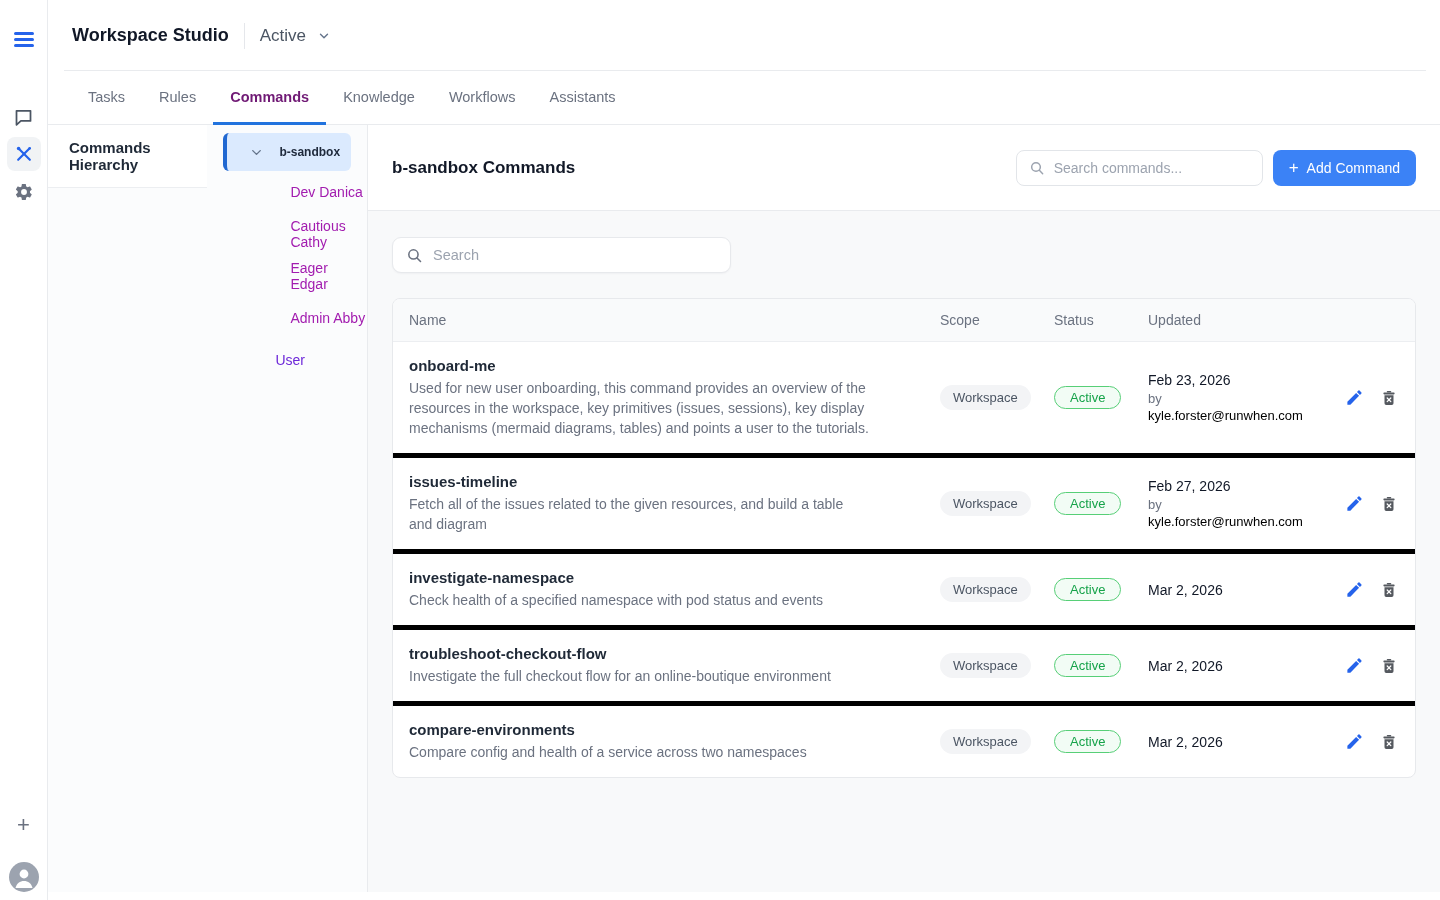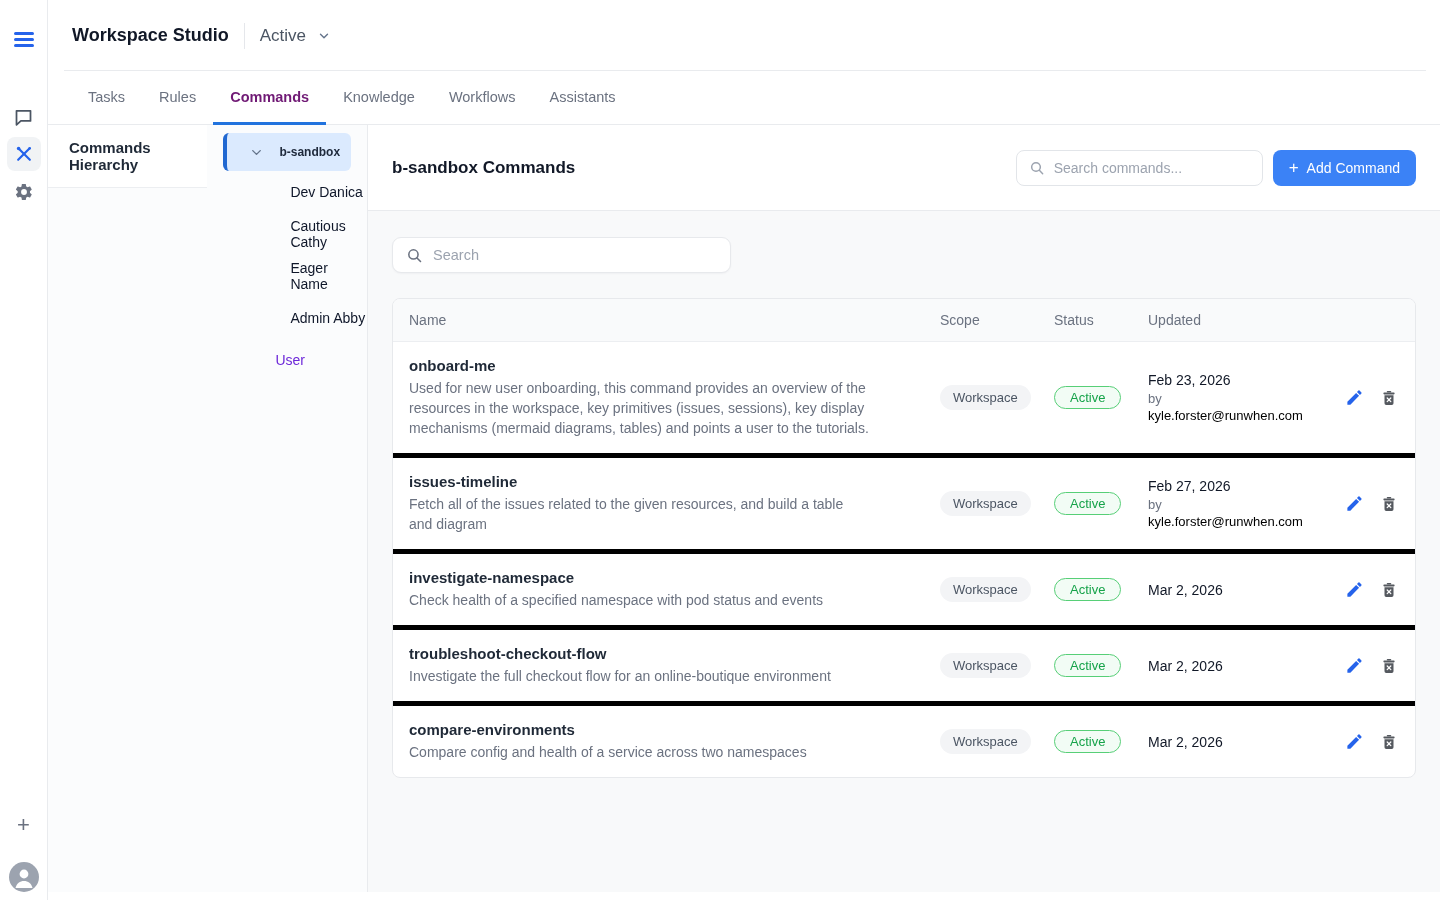--- a/index.html
+++ b/index.html
@@ -33,21 +33,21 @@
 
   .content-row { flex:1; display:flex; min-height:0; }
 
   
   .sidebar { width:320px; flex-shrink:0; border-right:1px solid #e9ebee; display:flex; background:#fbfcfd; }
   .sidebar-header { height:63px; background:#fff; border-bottom:1px solid #eceef1; display:flex; align-items:center; padding-left:21px; }
   .sidebar-title { font-size:15px; font-weight:700; color:#1f2937; }
   .tree { padding-top:8px; }
   .tree-root { height:38px; margin:0 16px; background:#dbeafe; border-left:4px solid #2168d1; border-radius:6px; display:flex; align-items:center; padding-left:22px; gap:15px; cursor:pointer; }
   .tree-root-label { font-size:12px; font-weight:700; color:#1e293b; }
-  .tree-child { height:42px; display:flex; align-items:center; padding-left:83px; font-size:14px; color:#0f172a; cursor:pointer; }
+  .tree-child { height:42px; display:flex; align-items:center; padding-left:83px; font-size:14px; color:#a21caf; cursor:pointer; }
   .tree-user { height:42px; display:flex; align-items:center; padding-left:68px; font-size:14px; color:#6d28d9; cursor:pointer; }
 
   
   .main { flex:1; display:flex; flex-direction:column; min-width:0; }
   .main-header { height:86px; background:#fff; border-bottom:1px solid #e9ebee; display:flex; align-items:center; justify-content:space-between; padding:0 24px; }
   .main-title { font-size:17px; font-weight:700; color:#111827; }
   .main-controls { display:flex; align-items:center; gap:10px; }
   .cmd-search { width:247px; height:36px; background:#fff; border:1px solid #e2e5e9; border-radius:8px; display:flex; align-items:center; padding:0 12px; gap:9px; }
   .cmd-search input { border:none; outline:none; flex:1; font-size:14px; color:#374151; font-family:inherit; background:transparent; }
   .cmd-search input::placeholder { color:#9ca3af; }
@@ -145,21 +145,21 @@
       </div>
       <div class="tree">
         <div class="tree-root">
           <svg width="15" height="15" viewBox="0 0 24 24" fill="none" stroke="#64748b" stroke-width="2.2" stroke-linecap="round" stroke-linejoin="round">
               <polyline points="6 9 12 15 18 9"></polyline>
             </svg>
           <span class="tree-root-label">b-sandbox</span>
         </div>
         <div class="tree-child">Dev Danica</div>
         <div class="tree-child">Cautious Cathy</div>
-        <div class="tree-child">Eager Name</div>
+        <div class="tree-child">Eager Edgar</div>
         <div class="tree-child">Admin Abby</div>
         <div class="tree-user">User</div>
       </div>
     </div>
 
     <div class="main">
       <div class="main-header">
         <span class="main-title">b-sandbox Commands</span>
         <div class="main-controls">
           <div class="cmd-search">

